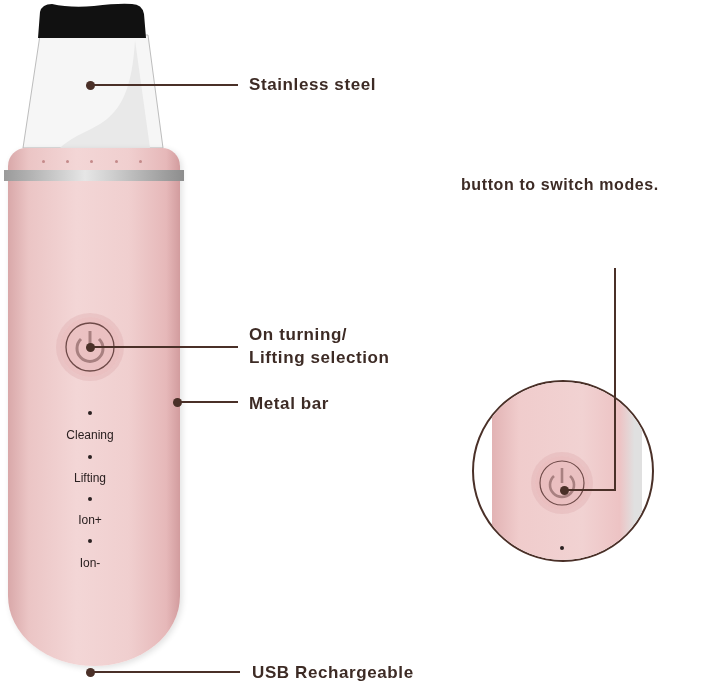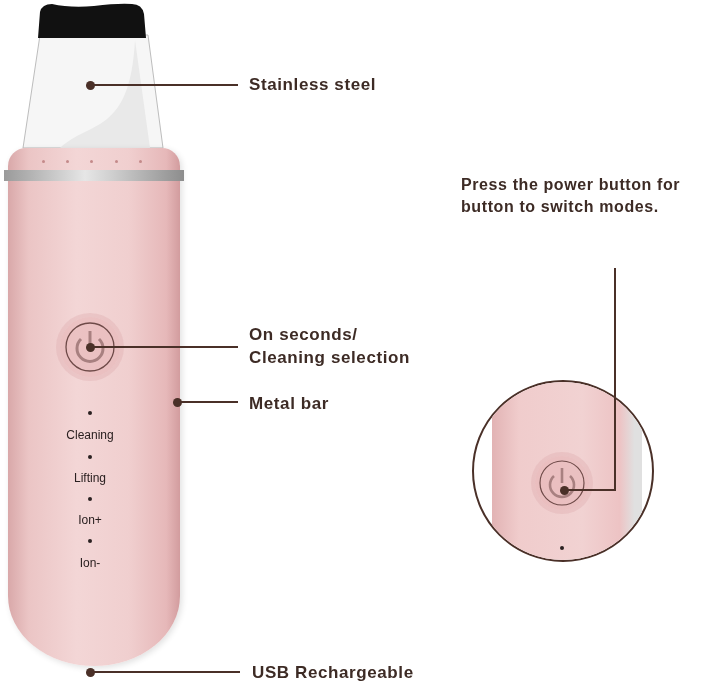--- a/index.html
+++ b/index.html
@@ -52,33 +52,32 @@
   <div class="mdot" style="top:539px"></div>
   <div class="mode" style="top:556px">Ion-</div>
 </div>
 
 <div class="dot" style="left:86px;top:81px"></div>
 <div class="hline" style="left:90px;top:84px;width:148px"></div>
 <div class="label" style="left:249px;top:74px">Stainless steel</div>
 
 <div class="dot" style="left:86px;top:343px"></div>
 <div class="hline" style="left:90px;top:346px;width:148px"></div>
-<div class="label" style="left:249px;top:324px">On seconds/</div>
-<div class="label" style="left:249px;top:347px">Cleaning selection</div>
+<div class="label" style="left:249px;top:324px">On turning/</div>
+<div class="label" style="left:249px;top:347px">Lifting selection</div>
 
 <div class="dot" style="left:173px;top:398px"></div>
 <div class="hline" style="left:177px;top:401px;width:61px"></div>
 <div class="label" style="left:249px;top:393px">Metal bar</div>
 
 <div class="dot" style="left:86px;top:668px"></div>
 <div class="hline" style="left:90px;top:671px;width:150px"></div>
 <div class="label" style="left:252px;top:662px">USB Rechargeable</div>
 
 <div class="abs" style="left:461px;top:174px;">
-  <div class="label" style="position:relative;font-size:16px;line-height:22px;">Press the power button for</div>
   <div class="label" style="position:relative;font-size:16px;line-height:22px;">button to switch modes.</div>
 </div>
 
 <div class="abs" style="left:472px;top:380px;width:178px;height:178px;border-radius:50%;border:2px solid #4a3028;overflow:hidden;background:#fff;">
   <div class="abs" style="left:18px;top:-10px;width:150px;height:200px;background:linear-gradient(90deg,#e2b3b4 0%,#f0cccc 18%,#f1d2d2 60%,#edc3c4 85%,#e0e0e0 95%);"></div>
   <div class="abs" style="left:61px;top:74px;width:54px;height:54px;border-radius:50%;background:rgba(230,180,182,0.6);box-shadow:0 0 0 4px rgba(220,170,172,0.35);">
     <svg width="54" height="54" style="position:absolute;left:0;top:0">
       <circle cx="27" cy="27" r="22" fill="none" stroke="#6e4a48" stroke-width="1.2"></circle>
       <path d="M19 20 A12 12 0 1 0 35 20" fill="none" stroke="#a88080" stroke-width="2.6"></path>
       <line x1="27" y1="12" x2="27" y2="27" stroke="#a88080" stroke-width="2.6"></line>

